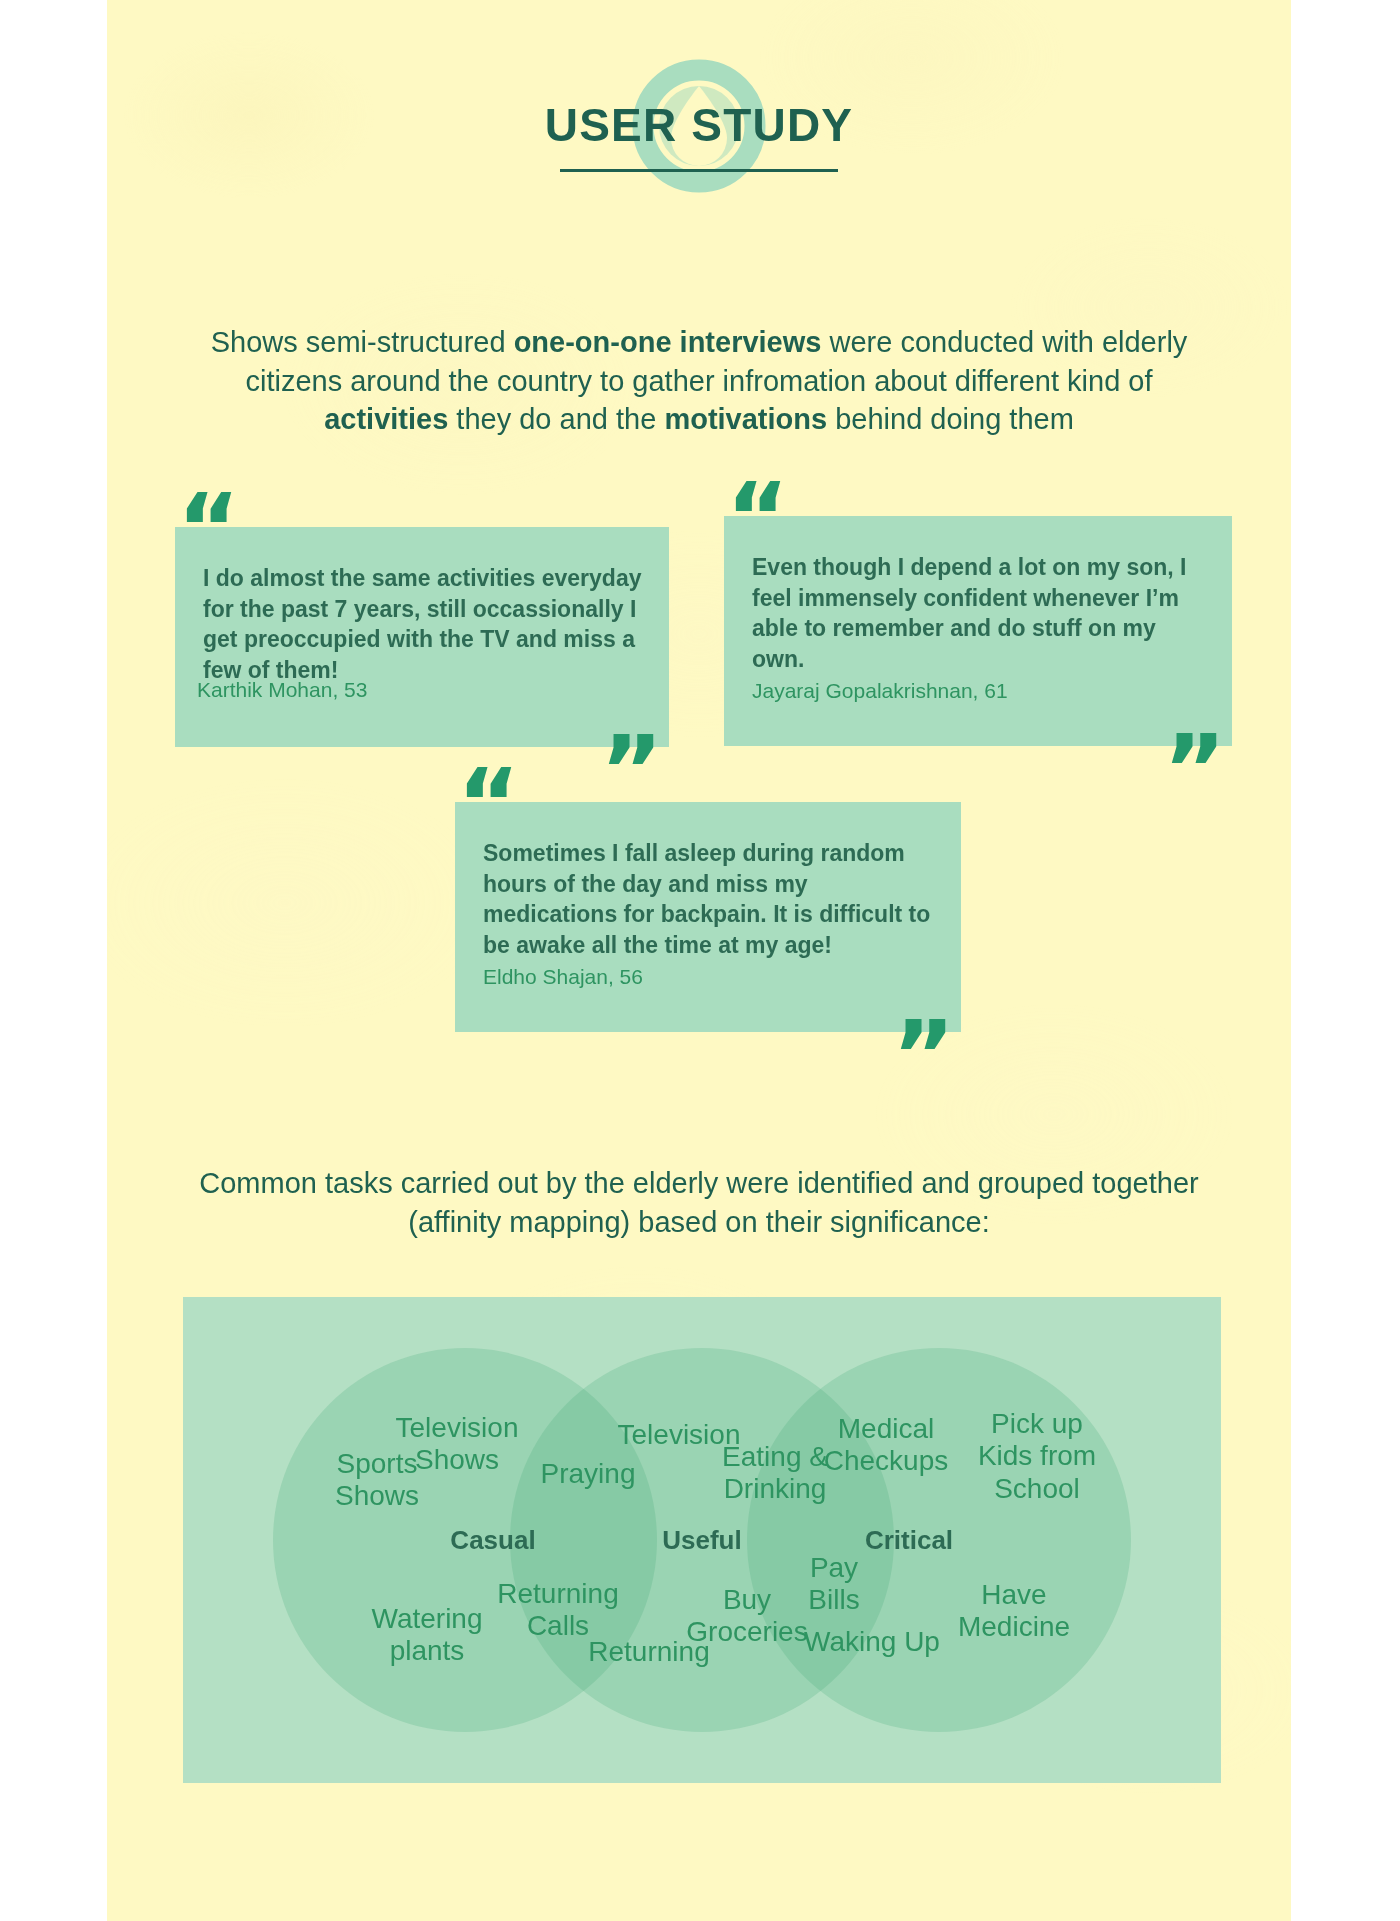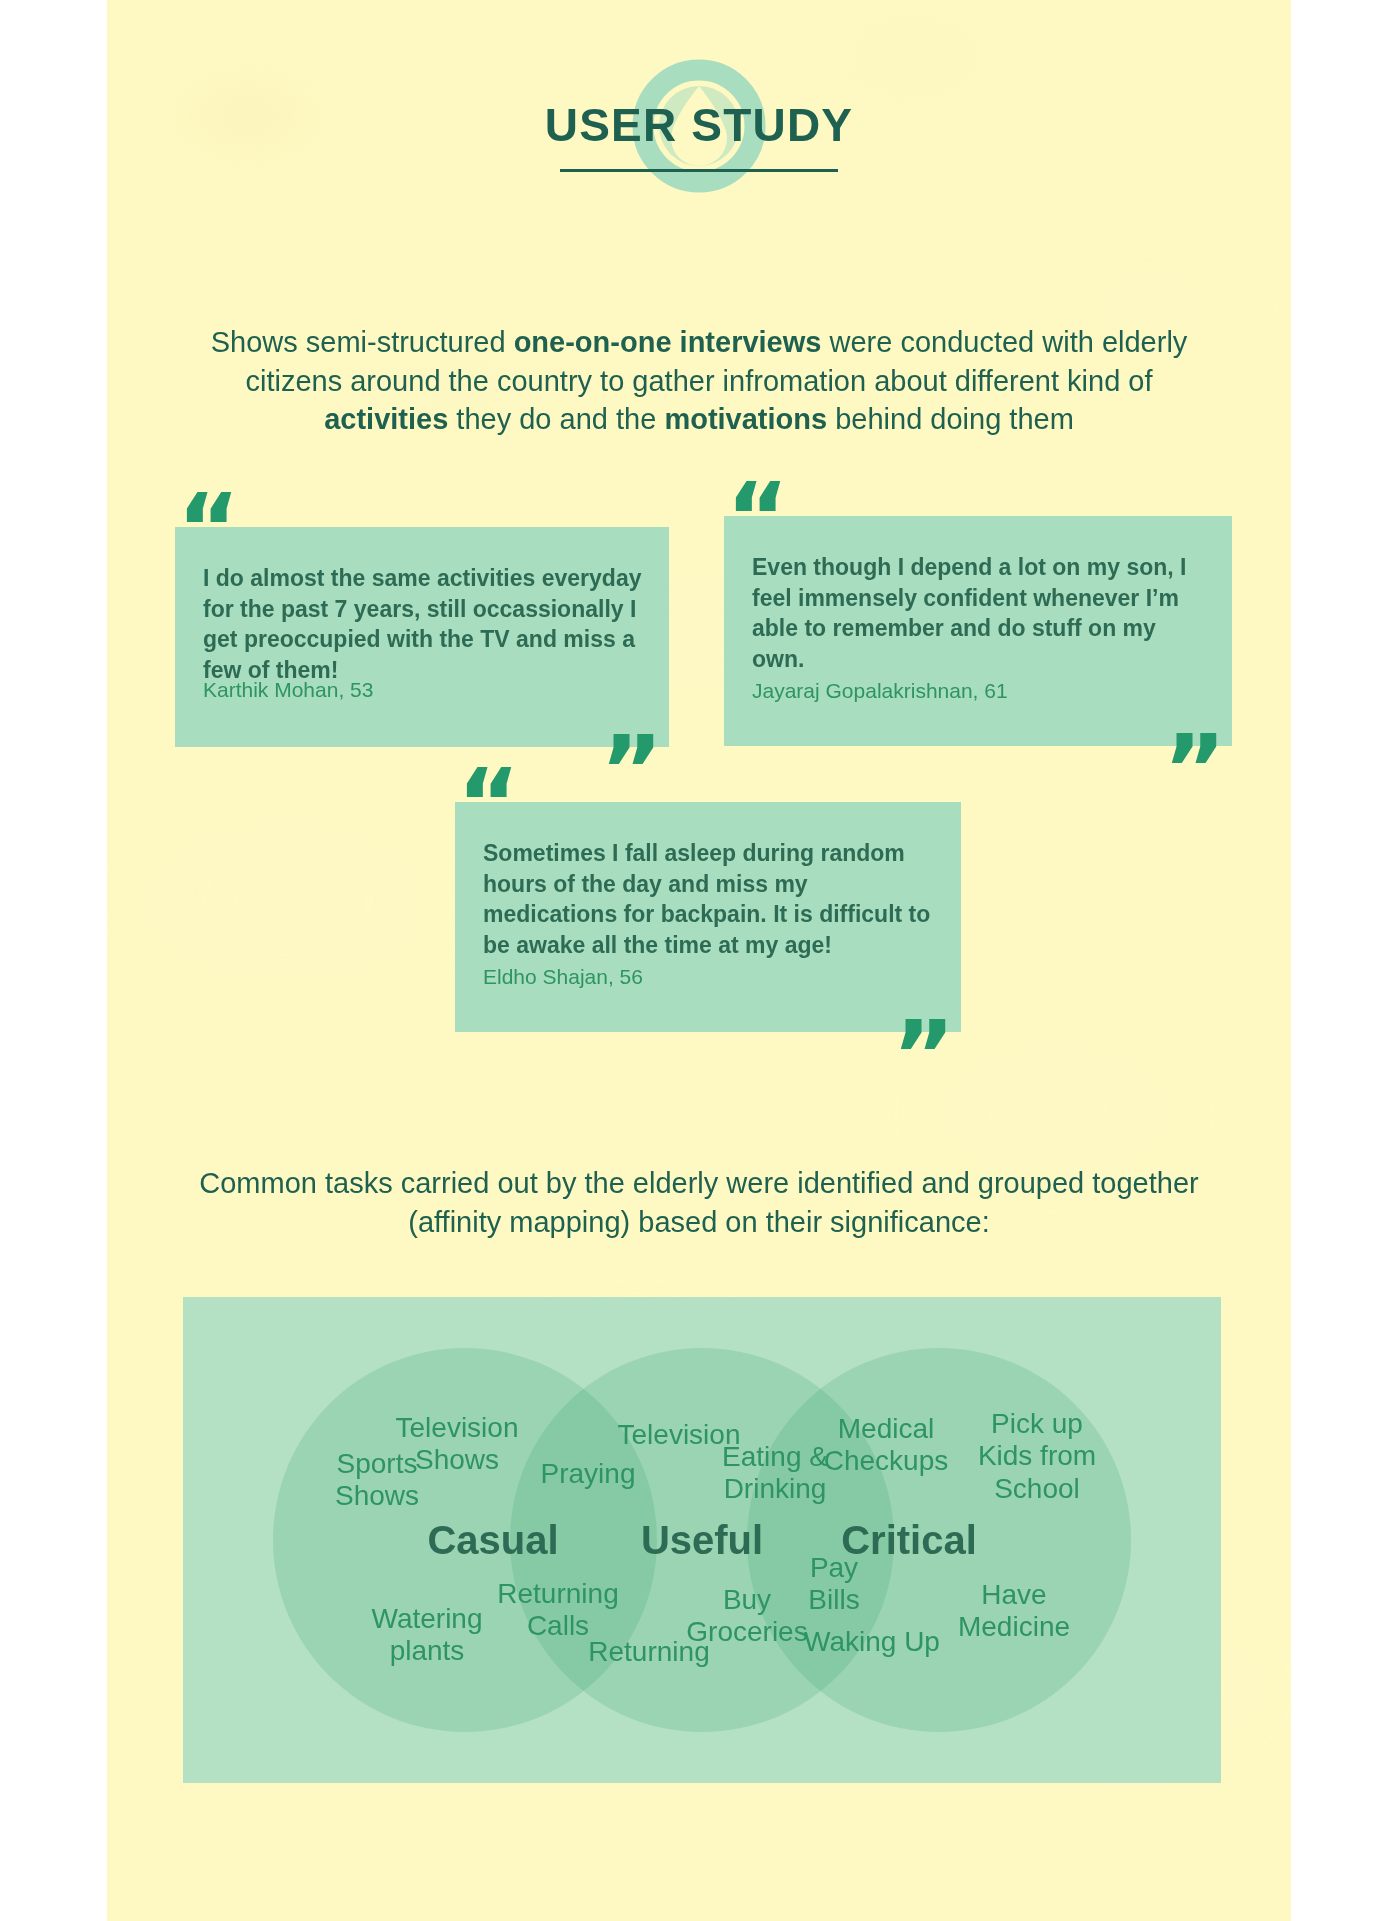--- a/index.html
+++ b/index.html
@@ -122,21 +122,21 @@
   }
   .quote-author {
     position: absolute;
     color: #2e9461;
     font-size: 21px;
     font-weight: 400;
   }
 
   #quote-card-1 { left: 68px;  top: 527px; width: 494px; height: 220px; }
   #quote-card-1 .quote-text   { left: 28px; top: 36px; width: 440px; }
-  #quote-card-1 .quote-author { left: 28px; top: 151px; }
+  #quote-card-1 .quote-author { left: 22px; top: 151px; }
 
   #quote-card-2 { left: 617px; top: 516px; width: 508px; height: 230px; }
   #quote-card-2 .quote-text   { left: 28px; top: 36px; width: 455px; }
   #quote-card-2 .quote-author { left: 28px; top: 163px; }
 
   #quote-card-3 { left: 348px; top: 802px; width: 506px; height: 230px; }
   #quote-card-3 .quote-text   { left: 28px; top: 36px; width: 452px; }
   #quote-card-3 .quote-author { left: 28px; top: 163px; }
 
   
@@ -160,21 +160,21 @@
     width: 1038px;
     height: 486px;
     background: #b4e0c4;
     overflow: hidden;
   }
   #venn-svg { position: absolute; inset: 0; }
 
   .venn-group-label {
     position: absolute;
     transform: translate(-50%, -50%);
-    font-size: 40px;
+    font-size: 26px;
     font-weight: 700;
     color: #2d6b54;
     white-space: nowrap;
   }
   .venn-item-label {
     position: absolute;
     transform: translate(-50%, -50%);
     font-size: 28px;
     font-weight: 400;
     color: #2e9461;

